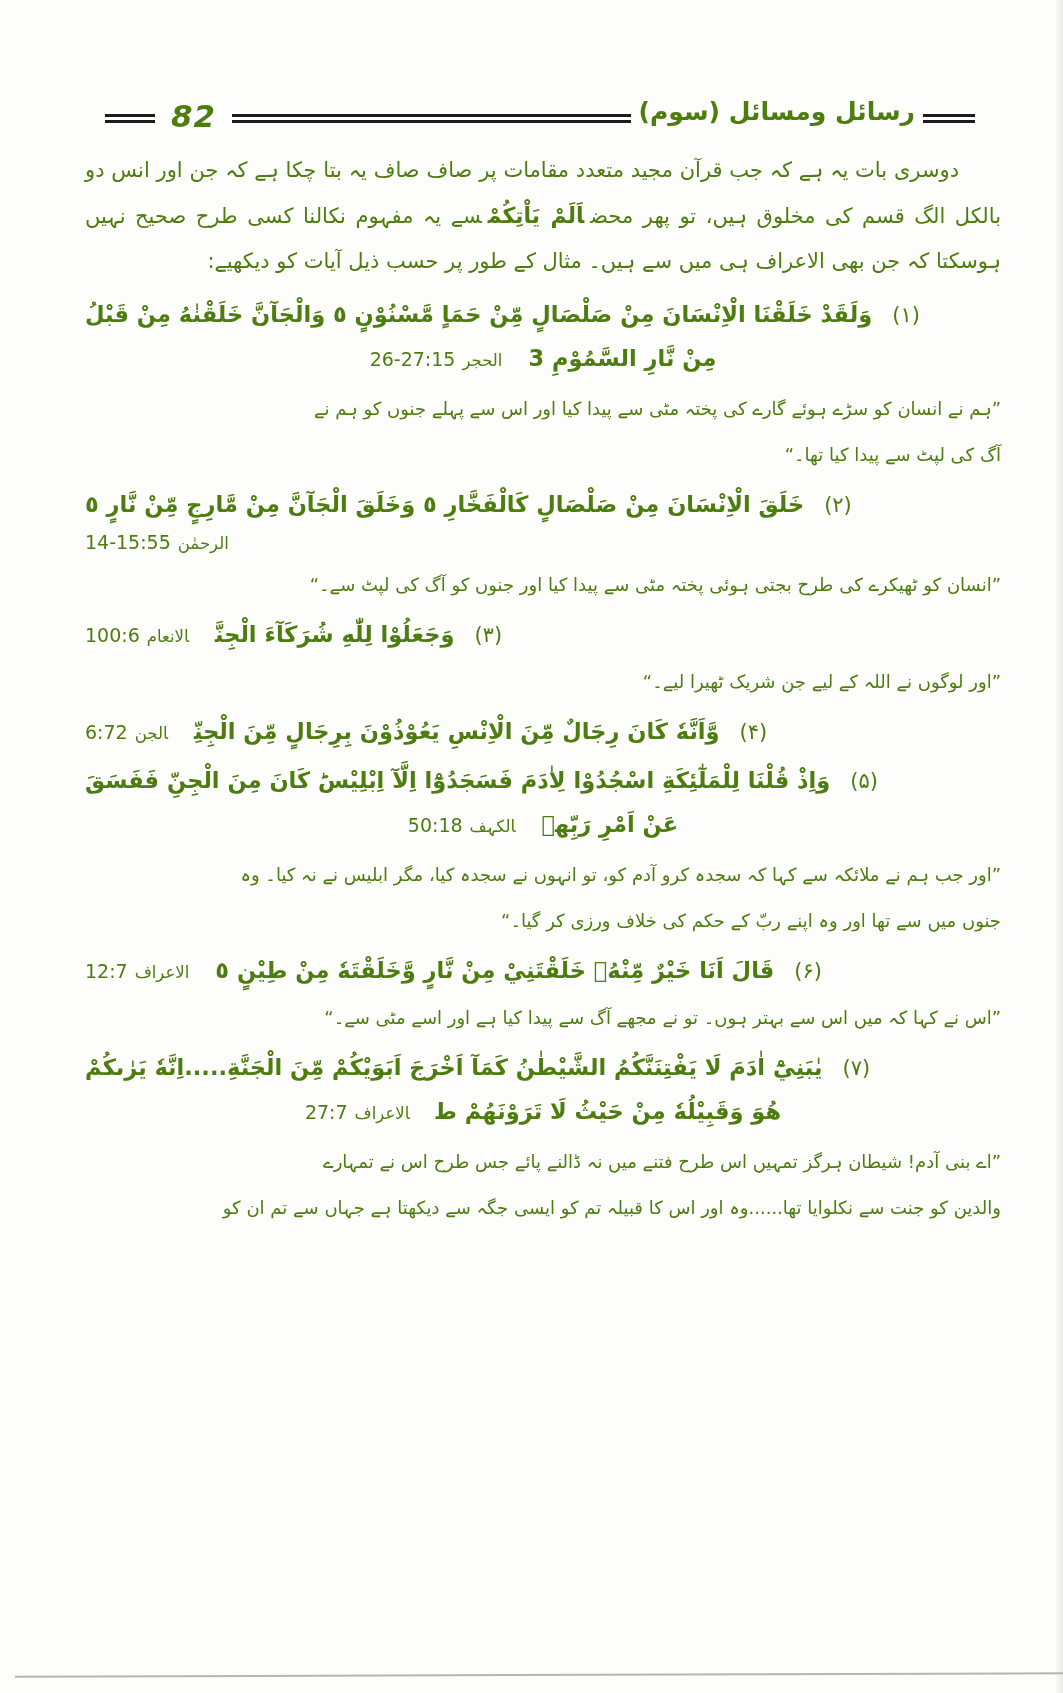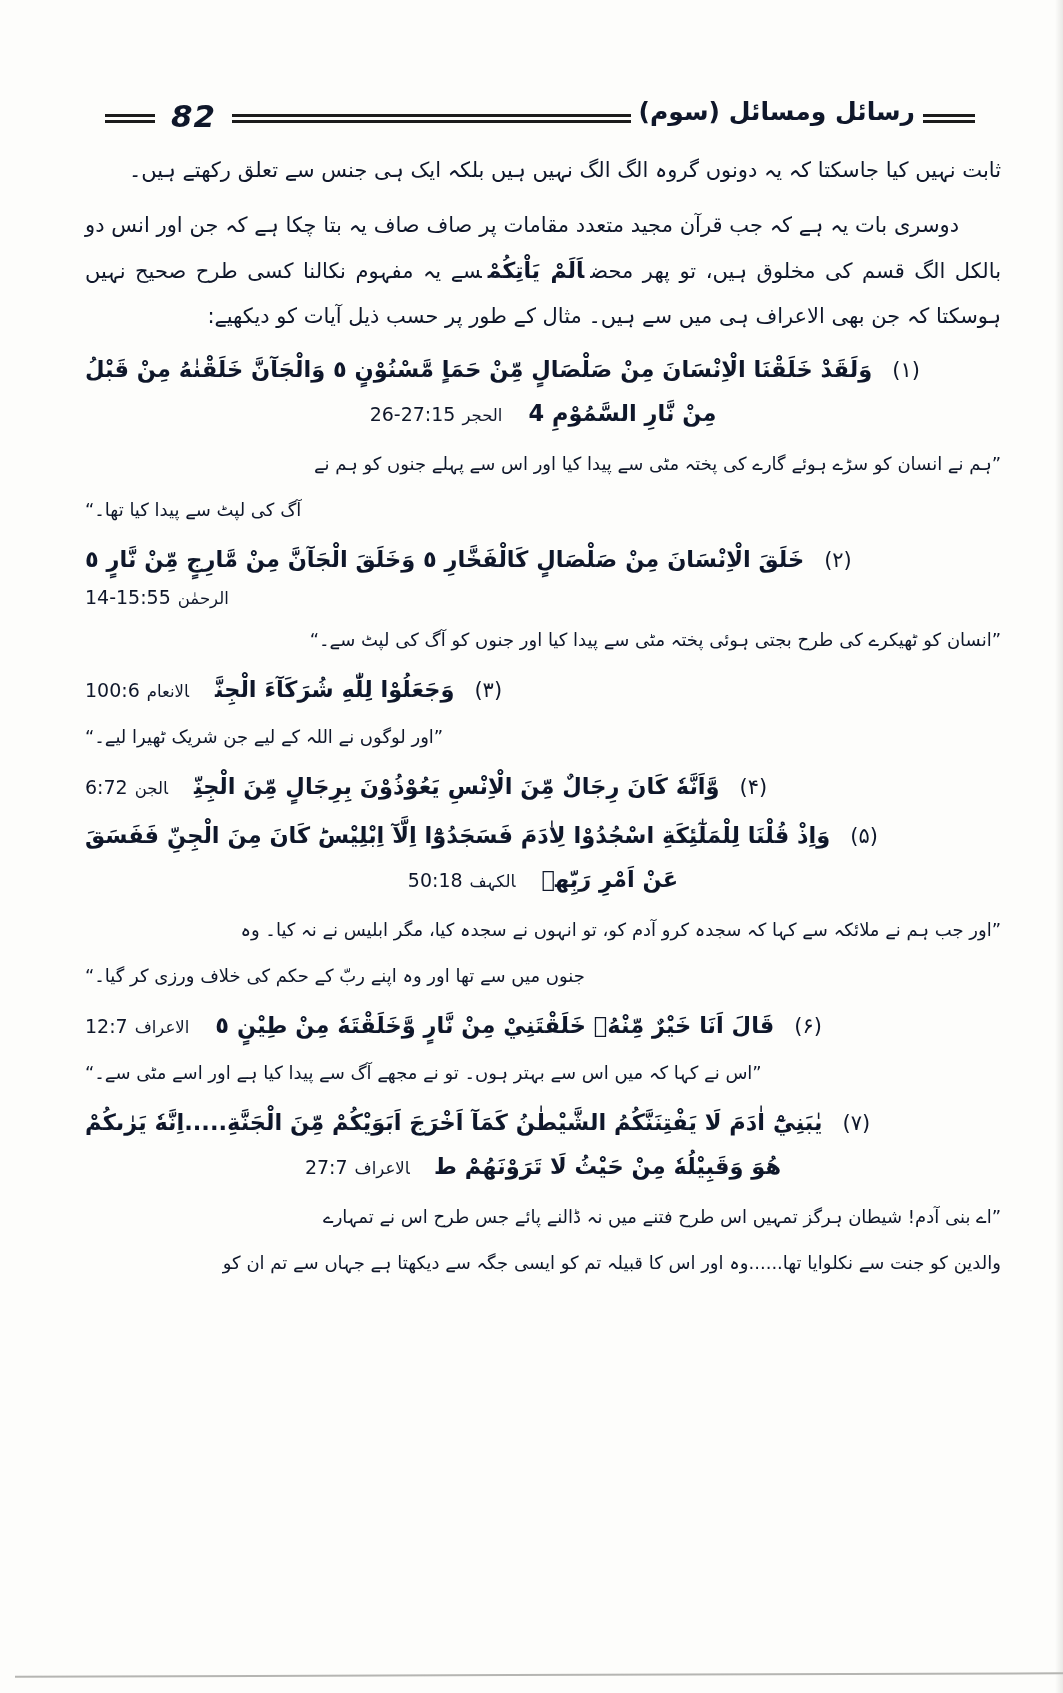--- a/index.html
+++ b/index.html
@@ -2,21 +2,21 @@
 <html lang="ur" dir="rtl"><head>
 <meta charset="utf-8">
 <style>
   html,body{margin:0;padding:0;background:#ffffff;}
   .page{
     position:relative;
     width:1063px;height:1693px;
     background:#fdfdfb;
     overflow:hidden;
     font-family:"DejaVu Sans", sans-serif;
-    color:#0f172a;
+    color:#4d7c0f;
     direction:rtl;
   }
   
   .header{
     position:absolute;top:100px;left:105px;right:88px;
     display:flex;align-items:center;direction:ltr;
   }
   .rule{height:9px;border-top:3px solid #1c1c1c;border-bottom:3px solid #1c1c1c;box-sizing:border-box;}
   .rule-left{width:50px;}
   .rule-mid{flex:1;}
@@ -43,21 +43,21 @@
   .vline .vnum{font-weight:normal;font-size:21px;margin-left:20px;}
   .pad-lg{padding-right:88px;}
   .pad-sm{padding-right:66px;}
   .vline2{font-weight:bold;font-size:22.5px;line-height:46px;text-align:center;}
   .refline{font-weight:normal;line-height:32px;text-align:left;}
   .vref{font-weight:normal;margin-right:26px;white-space:nowrap;}
   .ref-surah{font-size:16.5px;}
   .ref-num{font-size:19px;direction:ltr;unicode-bidi:embed;margin-right:7px;}
   .vtrans{font-size:18px;line-height:46px;margin-top:2px;}
   .t-right{text-align:right;}
-  .t-center{text-align:left;}
+  .t-center{text-align:right;}
   .t-justify{text-align:justify;text-align-last:right;}
   
   .scan-line{
     position:absolute;left:15px;right:0;bottom:17px;height:2px;
     background:#b5b5b2;transform:rotate(-0.18deg);
   }
   .edge-shade{
     position:absolute;top:0;bottom:0;right:0;width:8px;
     background:linear-gradient(to left,#e9e9e6,rgba(255,255,255,0));
   }
@@ -70,30 +70,29 @@
   <div class="header">
     <span class="rule rule-left"></span>
     <span class="pageno">82</span>
     <span class="rule rule-mid"></span>
     <span class="title">رسائل ومسائل (سوم)</span>
     <span class="rule rule-right"></span>
   </div>
 
   <div class="body">
 
-    <p class="para">ثابت نہیں کیا جاسکتا کہ یہ دونوں گروہ الگ الگ نہیں ہیں بلکہ ایک ہی جنس سے تعلق رکھتے ہیں۔</p>
 
     <p class="para indent"><span>دوسری بات یہ ہے کہ جب قرآن مجید متعدد مقامات پر صاف صاف یہ بتا چکا ہے کہ جن اور انس دو بالکل الگ قسم کی مخلوق ہیں، تو پھر محض</span><span class="inline-arabic">اَلَمْ يَاْتِكُمْ</span><span>سے یہ مفہوم نکالنا کسی طرح صحیح نہیں ہوسکتا کہ جن بھی الاعراف ہی میں سے ہیں۔ مثال کے طور پر حسب ذیل آیات کو دیکھیے:</span></p>
 
     <div class="verse">
       <div class="vline">
         <span class="vnum">(۱)</span><span>وَلَقَدْ خَلَقْنَا الْاِنْسَانَ مِنْ صَلْصَالٍ مِّنْ حَمَاٍ مَّسْنُوْنٍ ٥ وَالْجَآنَّ خَلَقْنٰهُ مِنْ قَبْلُ</span>
       </div>
       <div class="vline2">
-        <span>مِنْ نَّارِ السَّمُوْمِ 4</span><span class="vref"><span class="ref-surah">الحجر</span><span class="ref-num">26-27:15</span></span>
+        <span>مِنْ نَّارِ السَّمُوْمِ 3</span><span class="vref"><span class="ref-surah">الحجر</span><span class="ref-num">26-27:15</span></span>
       </div>
       <div class="vtrans">
         <div class="t-right">”ہم نے انسان کو سڑے ہوئے گارے کی پختہ مٹی سے پیدا کیا اور اس سے پہلے جنوں کو ہم نے</div>
         <div class="t-center">آگ کی لپٹ سے پیدا کیا تھا۔“</div>
       </div>
     </div>
 
     <div class="verse">
       <div class="vline pad-sm">
         <span class="vnum">(۲)</span><span>خَلَقَ الْاِنْسَانَ مِنْ صَلْصَالٍ كَالْفَخَّارِ ٥ وَخَلَقَ الْجَآنَّ مِنْ مَّارِجٍ مِّنْ نَّارٍ ٥</span>

